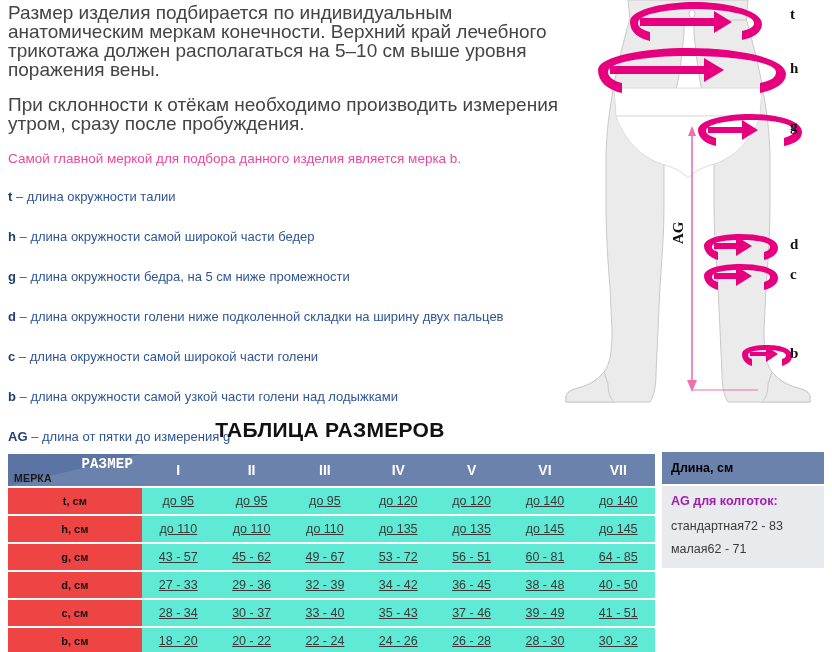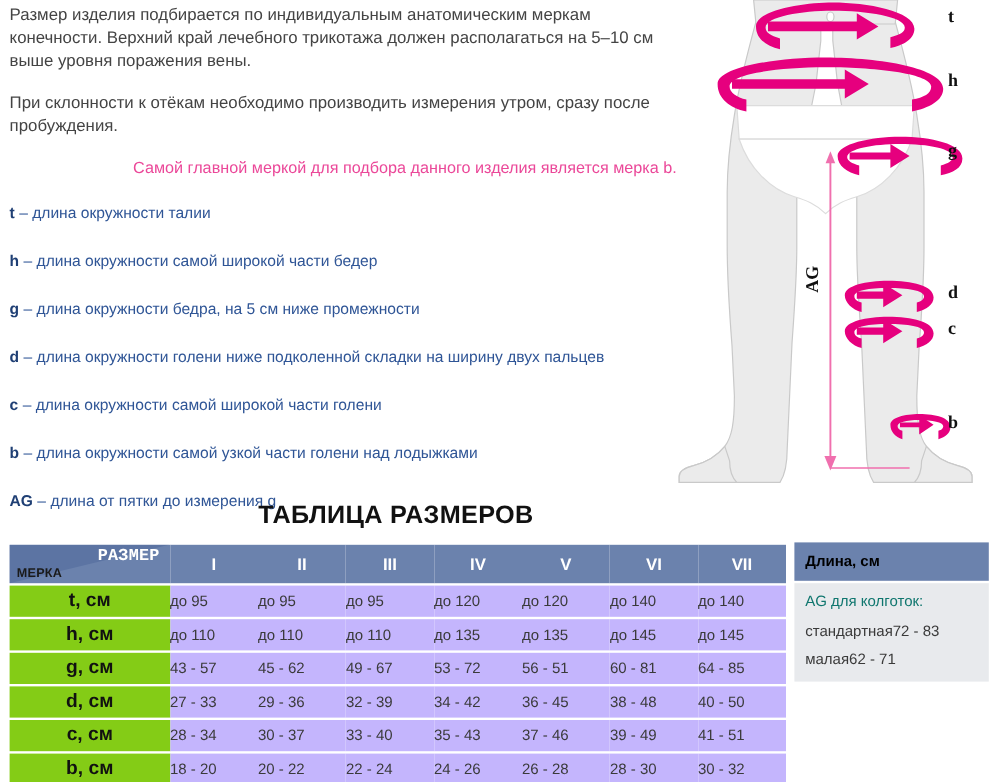--- a/index.html
+++ b/index.html
@@ -26,33 +26,32 @@
   }
 
   #text-column {
     position: absolute;
     left: 8px;
     top: 0;
     width: 556px;
   }
 
   .para {
-    font-size: 14px;
+    font-size: 19px;
     line-height: 19px;
     color: #444444;
     margin: 0 0 16px 0;
   }
   .para.first { margin-top: 3px; }
 
   .highlight-line {
     font-size: 13.5px;
     line-height: 19px;
     color: #eb4899;
     margin: 0 0 20px 0;
-    text-align: right;
   }
 
   .measure-line {
     font-size: 13px;
     line-height: 18px;
     color: #2f5596;
     margin: 0 0 22px 0;
     white-space: nowrap;
   }
   .measure-line .key {
@@ -153,31 +152,32 @@
     color: #1a1a1a;
     letter-spacing: 0.2px;
   }
   .col-size { width: 73px; }
 
   .body-row td {
     height: 26px;
     vertical-align: middle;
   }
   .row-label {
-    background: #84cc16;
+    background: #ef4444;
     color: #111111;
     font-weight: bold;
-    font-size: 16px;
+    font-size: 11px;
     text-align: center;
   }
   .row-val {
-    background: #c4b5fd;
+    background: #5eead4;
     color: #3a3a3a;
-    text-align: left;
+    text-align: center;
     font-size: 12.5px;
+    text-decoration: underline;
   }
 
   
   #length-panel {
     position: absolute;
     left: 662px;
     top: 452px;
     width: 162px;
   }
   #length-panel .lp-header {
@@ -191,22 +191,22 @@
     box-sizing: border-box;
   }
   #length-panel .lp-body {
     background: #e8eaed;
     margin-top: 2px;
     padding: 5px 9px 7px 9px;
     box-sizing: border-box;
   }
   .lp-caption {
     font-size: 12.5px;
-    font-weight: normal;
-    color: #0f766e;
+    font-weight: bold;
+    color: #a21caf;
     padding: 3px 0 7px 0;
   }
   .lp-row {
     display: flex;
     justify-content: flex-start;
     font-size: 12.5px;
     color: #3a3a3a;
     padding: 4px 0 5px 0;
   }
   .lp-row .lp-val { color: #3a3a3a; }

